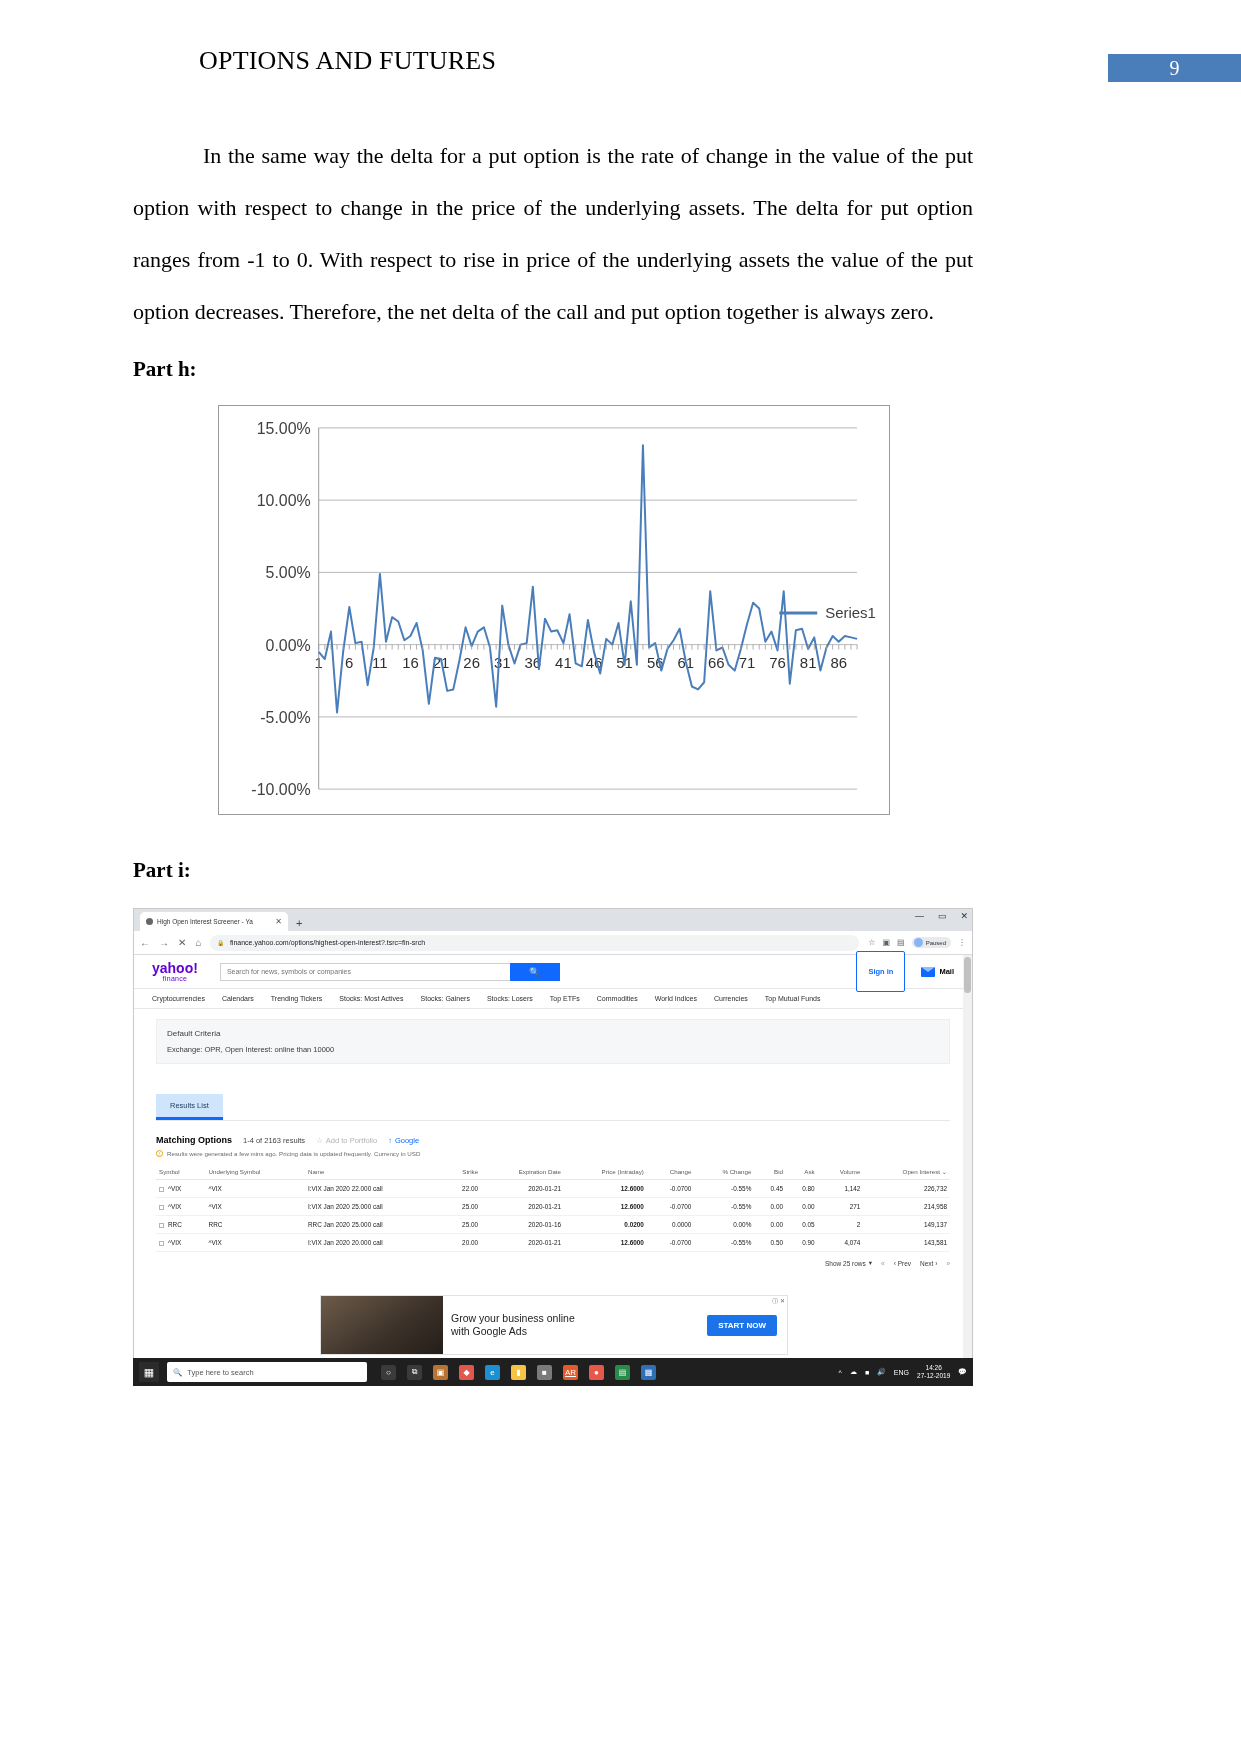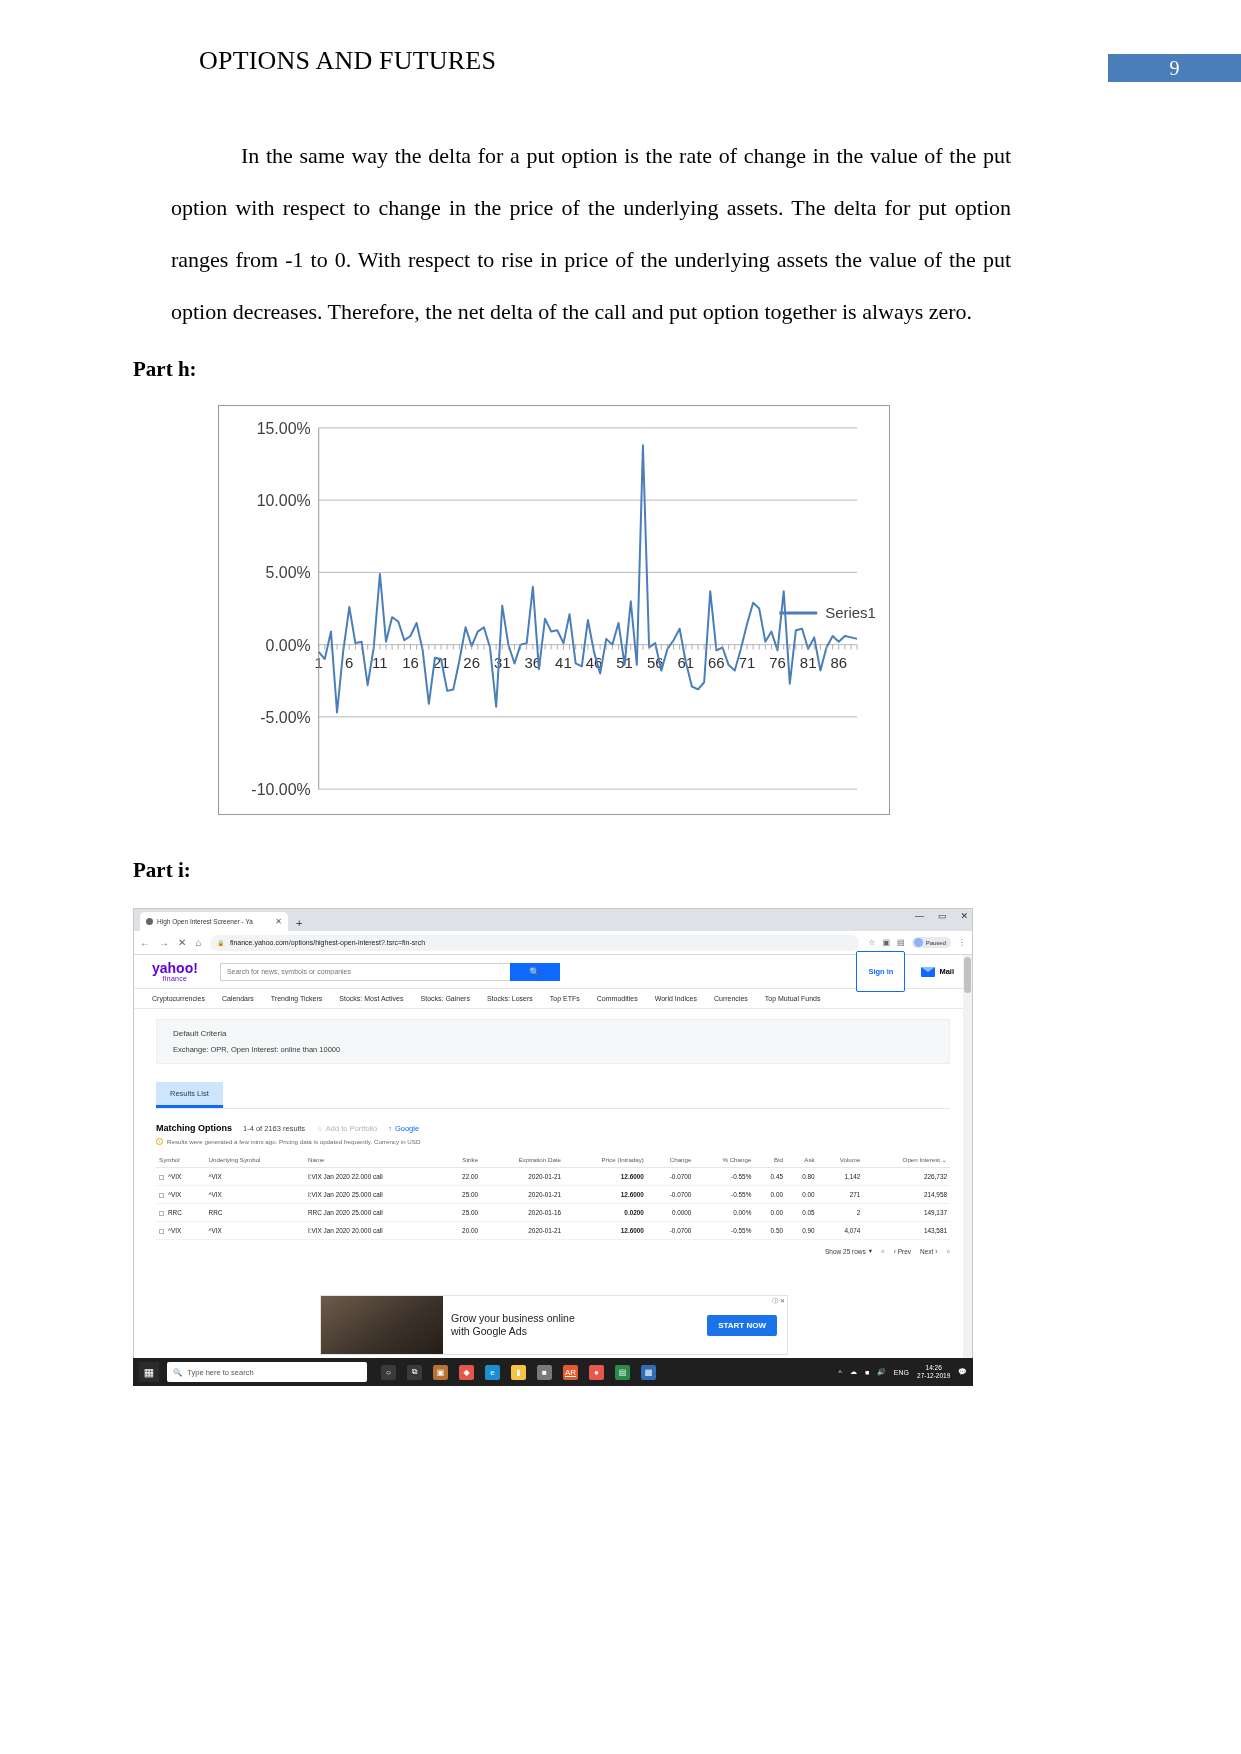--- a/index.html
+++ b/index.html
@@ -29,21 +29,20 @@
     display:flex; align-items:center; justify-content:center;
     font-family:"Liberation Serif", serif;
   }
 
   
   .body-para {
     position:absolute; left:133px; top:130px; width:840px;
     font-size:22px; line-height:52px;
     text-align:justify; text-indent:70px;
     color:#000;
-    margin-left:38px;
   }
 
   
   .part-h { position:absolute; left:133px; top:357px; font-size:21px; font-weight:bold; }
   .part-i { position:absolute; left:133px; top:858px; font-size:21px; font-weight:bold; }
 
   
   .chart-box {
     position:absolute; left:218px; top:405px;
     width:672px; height:410px;
@@ -118,25 +117,25 @@
   .mail-wrap { display:flex; align-items:center; gap:4px; font-size:7.5px; font-weight:bold; color:#000;}
   .mail-ic { width:14px;height:10px;background:#0f69ff;border-radius:1px; position:relative;}
   .mail-ic:after{content:"";position:absolute;inset:0;border-top:5px solid #fff;border-left:7px solid transparent;border-right:7px solid transparent;box-sizing:border-box;opacity:.55;}
 
   .yf-navbar {
     height:20px; background:#fff; border-bottom:1px solid #e6e6e6;
     display:flex; align-items:center; gap:17px; padding:0 18px; font-size:7px; color:#2b2b2b;
   }
 
   .yf-body { background:#fff; padding:10px 22px 0 22px; position:relative; }
-  .criteria-box { background:#f6f7f8; border:1px solid #edeef0; padding:9px 16px; }
+  .criteria-box { background:#f6f7f8; border:1px solid #edeef0; padding:9px 10px; }
   .crit-title { font-size:8px; color:#3a3a3a; margin-bottom:7px; }
   .crit-line { font-size:7.5px; color:#3a3a3a; }
 
-  .results-tabs { margin-top:18px; border-bottom:1px solid #e4e6e8; display:flex; }
+  .results-tabs { margin-top:30px; border-bottom:1px solid #e4e6e8; display:flex; }
   .res-tab {
     background:#cfe5fb; color:#1b3a5c; font-size:7.5px;
     padding:7px 14px; border-bottom:3px solid #0f69ff;
   }
 
   .matching-row { margin-top:14px; display:flex; align-items:center; gap:11px; }
   .mo-title { font-size:9px; font-weight:bold; color:#000; }
   .mo-count { font-size:7.5px; color:#444; }
   .mo-link { font-size:7.5px; color:#b4b4b4; display:flex; align-items:center; gap:3px;}
   .mo-share { font-size:7.5px; color:#0f69ff; display:flex; align-items:center; gap:3px;}

